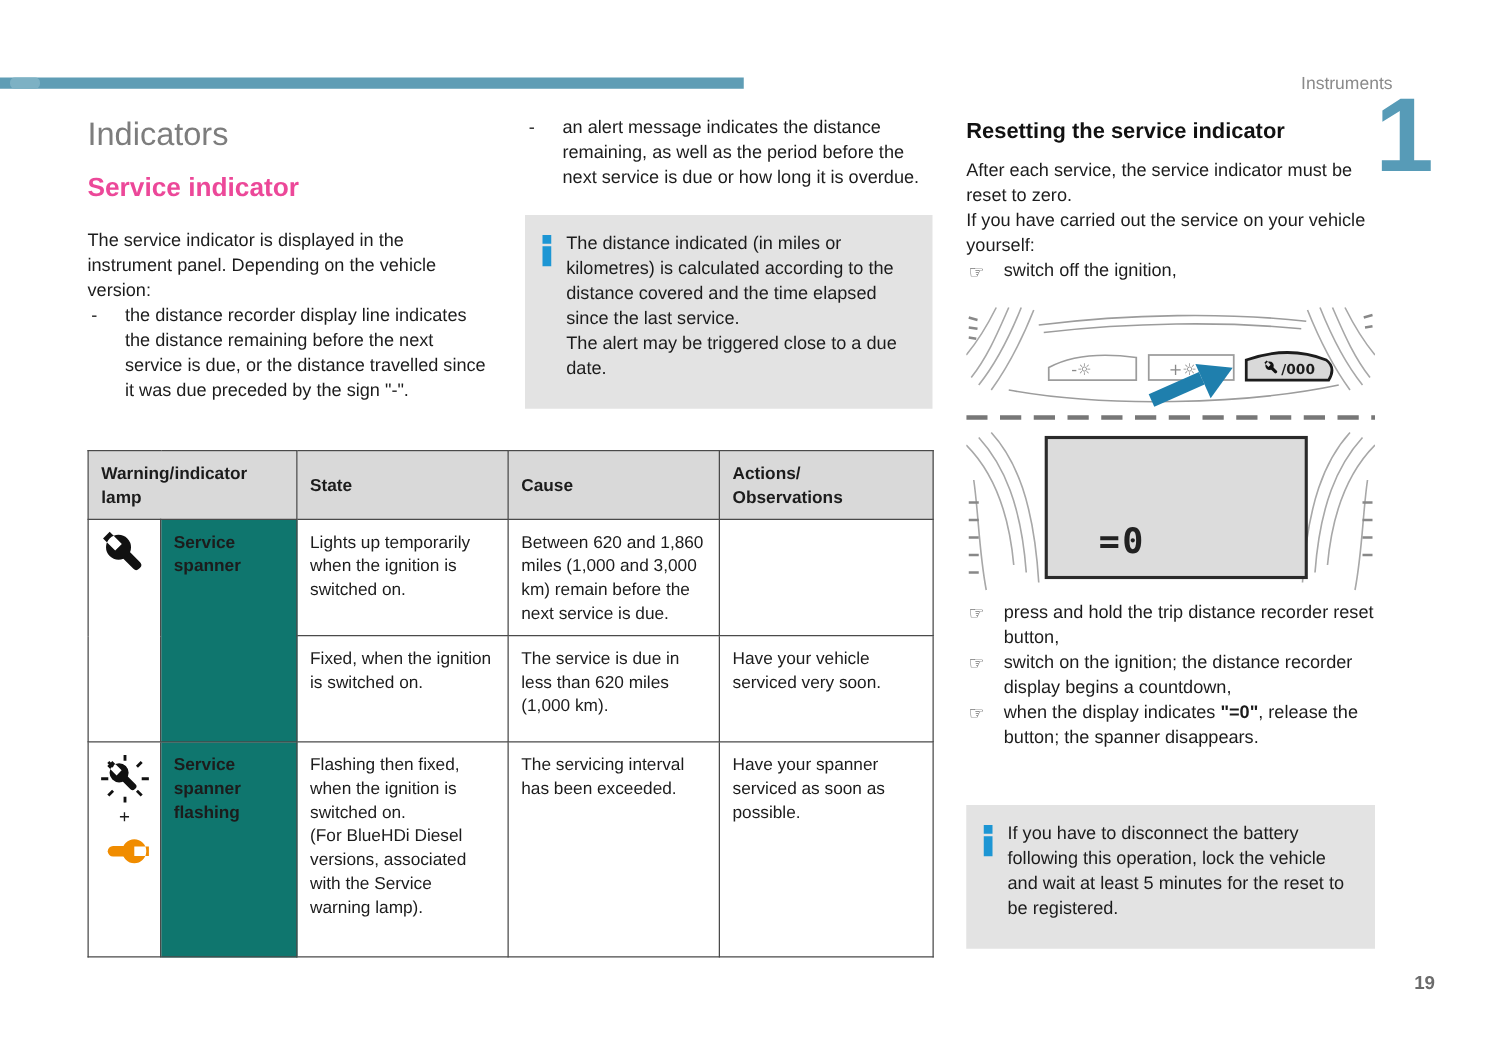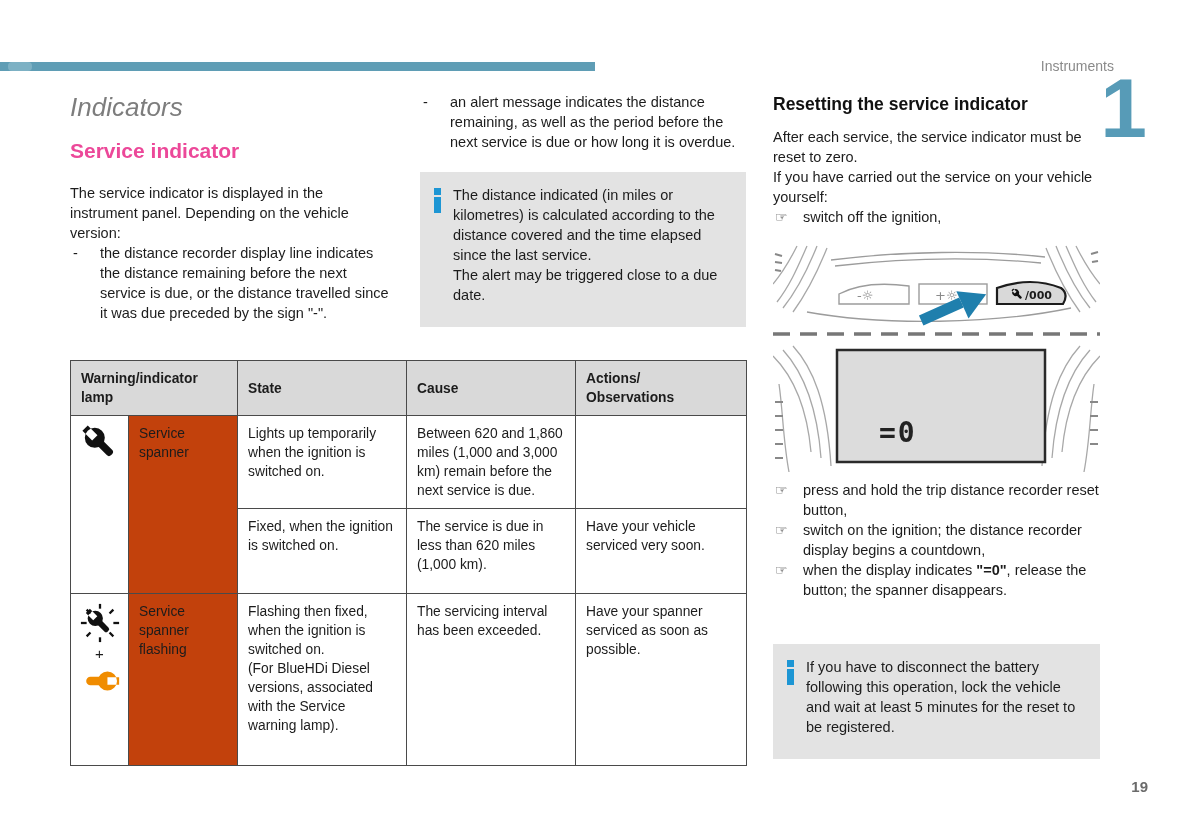--- a/index.html
+++ b/index.html
@@ -23,21 +23,21 @@
   .chapter-num {
     position:absolute; top:66px; right:44px;
     font-size:84px; font-weight:bold; color:#579bb7; line-height:1;
   }
 
   .col { position:absolute; top:92px; }
   .col-left   { left:70px;  width:322px; }
   .col-mid    { left:420px; width:326px; }
   .col-right  { left:773px; width:327px; }
 
-  .h-gray { font-size:26px; font-weight:400; color:#7d7d7d;font-style:italic; }
+  .h-gray { font-size:26px; font-weight:400; color:#7d7d7d; }
   .h-main { font-size:21px; font-weight:bold; color:#ec4899; margin-top:16px; }
   .h-sub  { font-size:17.5px; font-weight:bold; color:#111; margin-top:2px; }
 
   .body-text { font-size:14.5px; line-height:20px; color:#1c1c1c; }
   .col-left .intro { margin-top:20px; }
 
   .dash-item { display:flex; margin-top:0; }
   .dash-item .marker { width:30px; flex:0 0 30px; padding-left:3px; }
   .dash-item .txt { flex:1; }
 
@@ -70,21 +70,21 @@
     border-collapse:collapse; table-layout:fixed;
     width:676px;
     font-size:13.8px; line-height:19px; color:#1c1c1c;
   }
   .svc-table td, .svc-table th {
     border:1px solid #4a4a4a;
     vertical-align:top; text-align:left;
     padding:8px 10px;
   }
   .svc-table th { background:#d9d9d9; font-weight:bold; vertical-align:middle; }
-  .cell-lampname { background:#c2410c; font-weight:normal; }
+  .cell-lampname { background:#0f766e; font-weight:bold; }
   .cell-icon { text-align:center; padding-top:12px; }
   .icon-stack { display:flex; flex-direction:column; align-items:center; gap:3px; }
   .plus-glyph { font-size:15px; color:#1c1c1c; line-height:14px; }
 </style>
 </head>
 <body>
 
 <div class="page">
 
   <div class="topbar"></div>

